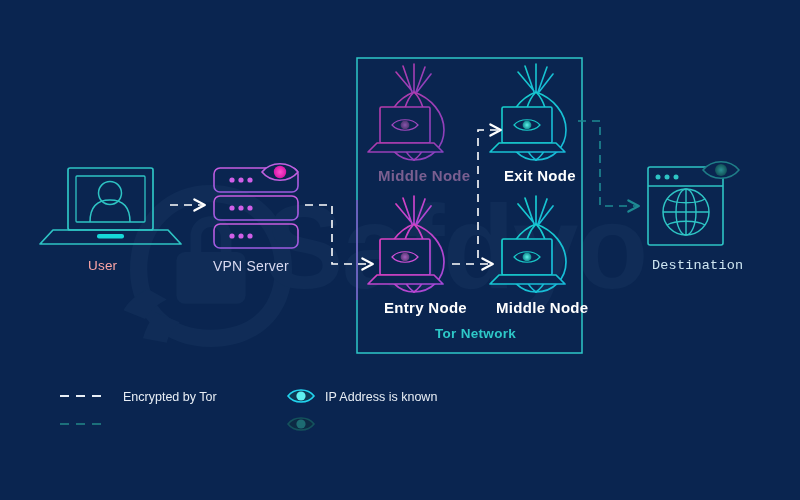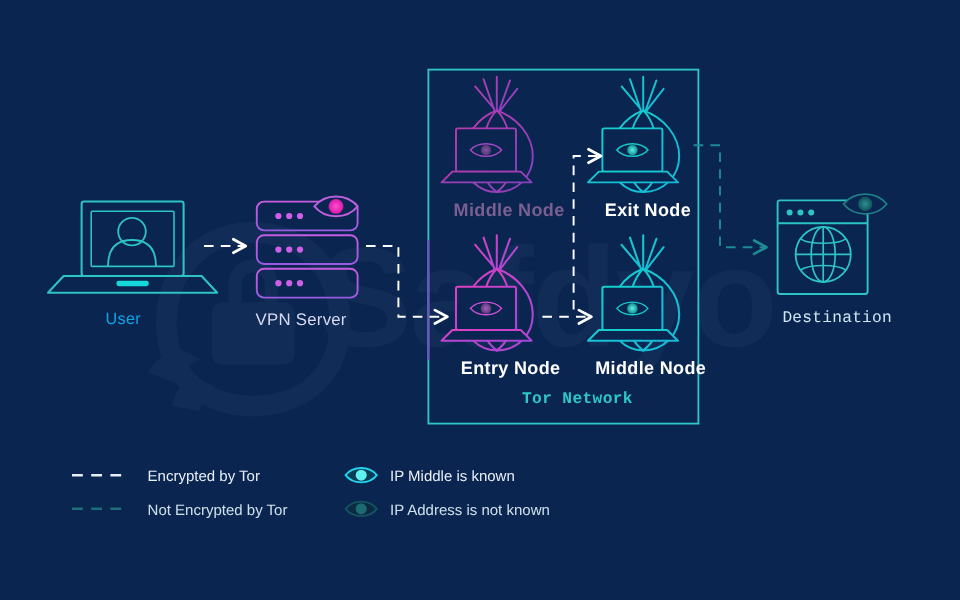--- a/index.html
+++ b/index.html
@@ -5,29 +5,29 @@
   html,body{margin:0;padding:0;}
   body{
     width:800px;height:500px;overflow:hidden;
     background:#0a2550;
     font-family:"Liberation Sans", sans-serif;
     position:relative;
   }
   #stage{position:absolute;inset:0;width:800px;height:500px;}
   svg.layer{position:absolute;left:0;top:0;width:800px;height:500px;}
   .lbl{position:absolute;white-space:nowrap;letter-spacing:.2px;}
-  .lbl-user{font-size:13.5px;color:#0ea5e9;left:88px;top:258px;}
+  .lbl-user{font-size:13.5px;color:#fca5a5;left:88px;top:258px;}
   .lbl-vpn{font-size:14px;color:#d8d9f0;left:213px;top:258px;}
   .lbl-dest{font-size:13.5px;color:#cfe7f2;left:652px;top:258px;font-family:Liberation Mono, monospace;}
   .lbl-node{font-size:15px;font-weight:bold;color:#ffffff;letter-spacing:.3px;}
   .lbl-midtop{left:378px;top:167px;color:#7a5f90;}
   .lbl-exit{left:504px;top:167px;text-align:right;}
   .lbl-entry{left:384px;top:299px;}
   .lbl-mid2{left:496px;top:299px;}
-  .lbl-tor{font-size:13.5px;color:#2ec8c8;left:435px;top:326px;font-weight:bold;letter-spacing:.3px;font-family:Liberation Mono, monospace;}
+  .lbl-tor{font-size:13.5px;color:#2ec8c8;left:435px;top:326px;font-weight:bold;letter-spacing:.3px;}
   .legend{position:absolute;left:0;top:0;width:686px;height:500px;pointer-events:none;}
   .lg-text{position:absolute;font-size:12.5px;color:#e8eef5;white-space:nowrap;}
   .lg-t1{left:123px;top:390px;}
   .lg-t2{left:123px;top:418px;color:#cfe0ea;}
   .lg-t3{left:325px;top:390px;}
   .lg-t4{left:325px;top:418px;color:#cfe0ea;}
 </style>
 </head>
 <body>
 
@@ -252,18 +252,16 @@
   <div class="lbl lbl-dest">Destination</div>
 
   <div class="lbl lbl-node lbl-midtop">Middle Node</div>
   <div class="lbl lbl-node lbl-exit">Exit Node</div>
   <div class="lbl lbl-node lbl-entry">Entry Node</div>
   <div class="lbl lbl-node lbl-mid2">Middle Node</div>
   <div class="lbl lbl-tor">Tor Network</div>
 
   <div class="legend">
     <div class="lg-text lg-t1">Encrypted by Tor</div>
-    <div class="lg-text lg-t2">Not Encrypted by Tor</div>
-    <div class="lg-text lg-t3">IP Middle is known</div>
-    <div class="lg-text lg-t4">IP Address is not known</div>
+    <div class="lg-text lg-t3">IP Address is known</div>
   </div>
 
 </div>
 
 </body></html>

